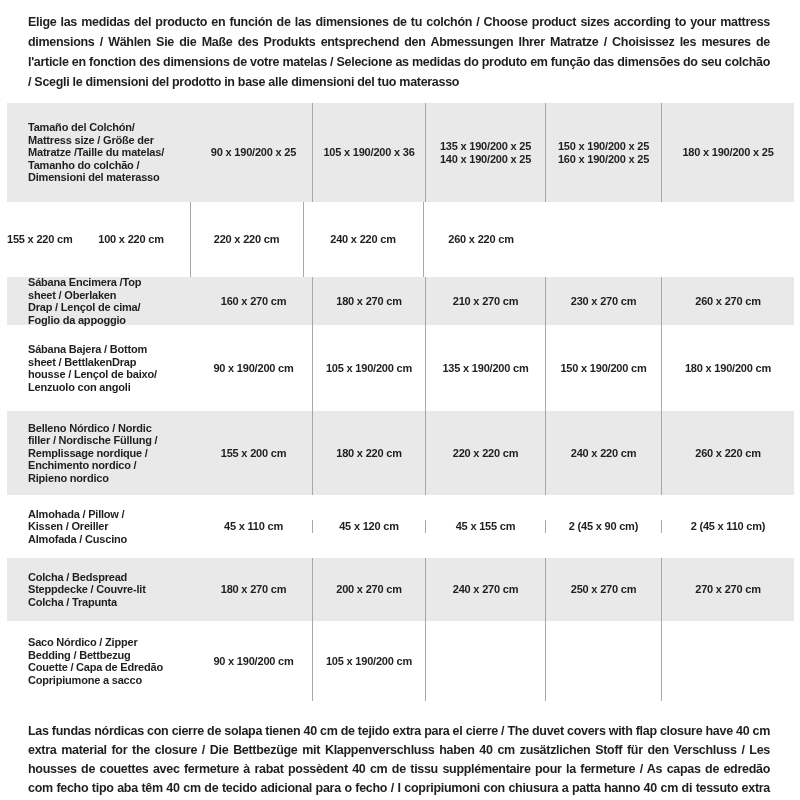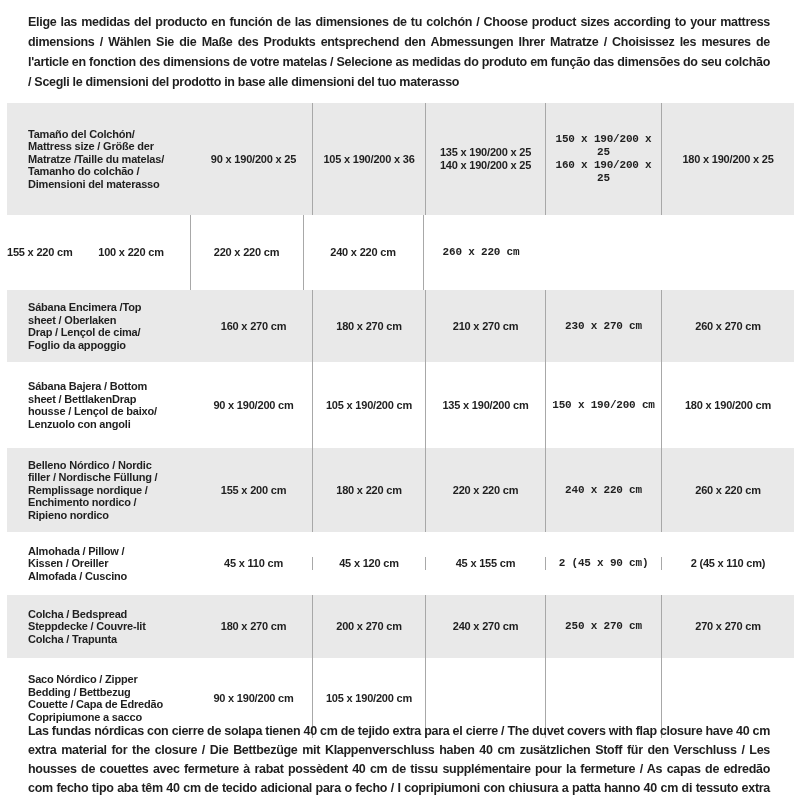--- a/index.html
+++ b/index.html
@@ -17,44 +17,44 @@
     letter-spacing:-0.3px;text-align:justify;color:var(--text);
   }
   .note.top{top:12px;}
   .note.bottom{top:722px;line-height:19px;}
 
   .size-table{
     position:absolute;left:7px;top:103px;width:787px;
   }
   .row{display:flex;align-items:stretch;}
   .row:nth-child(odd){background:var(--shade);}
-  .row:nth-child(1){height:112px;justify-content:space-between;}
+  .row:nth-child(1){height:99px;justify-content:space-between;}
   .row:nth-child(2){height:75px;}
-  .row:nth-child(3){height:72px;}
+  .row:nth-child(3){height:48px;}
   .row:nth-child(4){height:86px;}
   .row:nth-child(5){height:84px;justify-content:center;}
   .row:nth-child(6){height:63px;align-items:center;}
   .row:nth-child(7){height:63px;}
   .row:nth-child(8){height:80px;}
 
   .label-cell{
     width:188px;display:flex;align-items:center;
     padding-left:21px;padding-right:4px;
     font-size:11px;font-weight:700;line-height:12.5px;
     letter-spacing:-0.2px;white-space:pre-line;
   }
   .cell{
     display:flex;align-items:center;justify-content:center;
     text-align:center;font-size:11px;font-weight:700;line-height:13px;
     letter-spacing:-0.2px;white-space:pre-line;
   }
   .row > :nth-child(2){width:117px;}
   .row > :nth-child(3){width:113px;}
   .row > :nth-child(4){width:120px;}
-  .row > :nth-child(5){width:116px;font-family:Liberation Mono, monospace;}
+  .row > :nth-child(5){width:116px;}
   .row > :nth-child(6){flex:1;}
   .row > :nth-child(n+3){border-left:1px solid var(--divider);}
 </style>
 </head>
 <body>
 
 <p class="note top">Elige las medidas del producto en función de las dimensiones de tu colchón / Choose product sizes according to your mattress dimensions / Wählen Sie die Maße des Produkts entsprechend den Abmessungen Ihrer Matratze / Choisissez les mesures de l'article en fonction des dimensions de votre matelas / Selecione as medidas do produto em função das dimensões do seu colchão / Scegli le dimensioni del prodotto in base alle dimensioni del tuo materasso</p>
 
 <div class="size-table">
     <div class="row">

